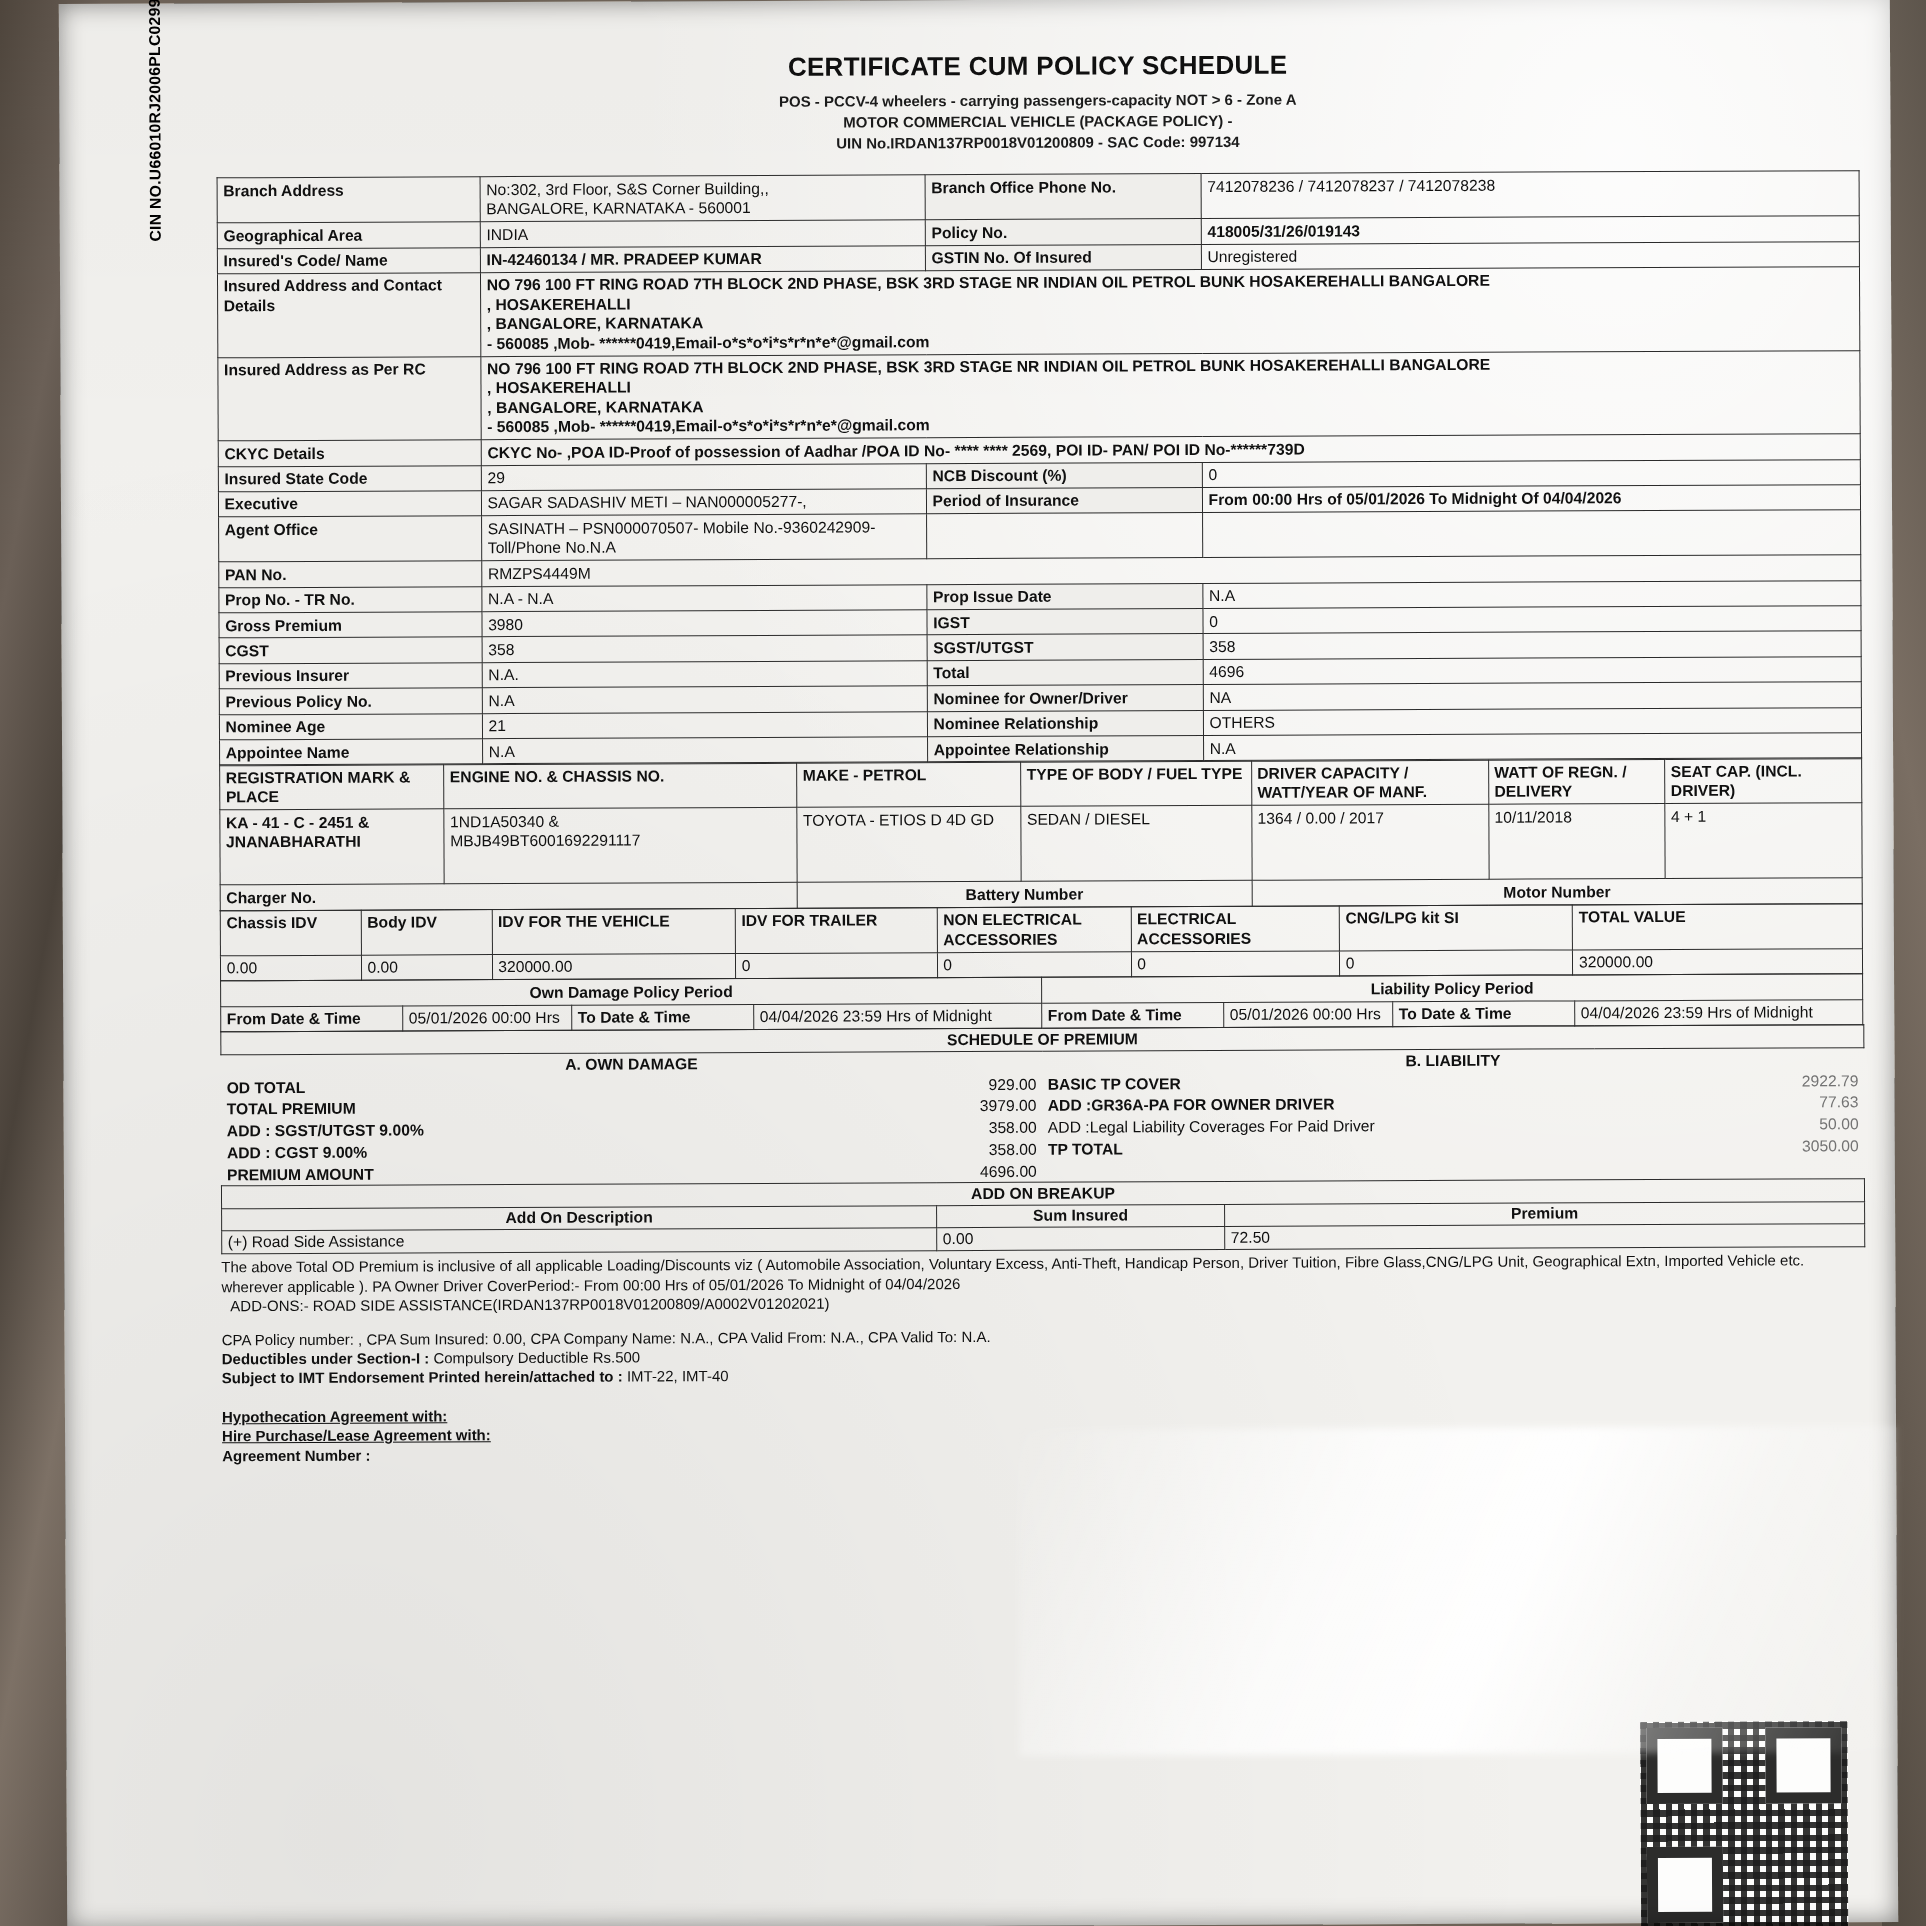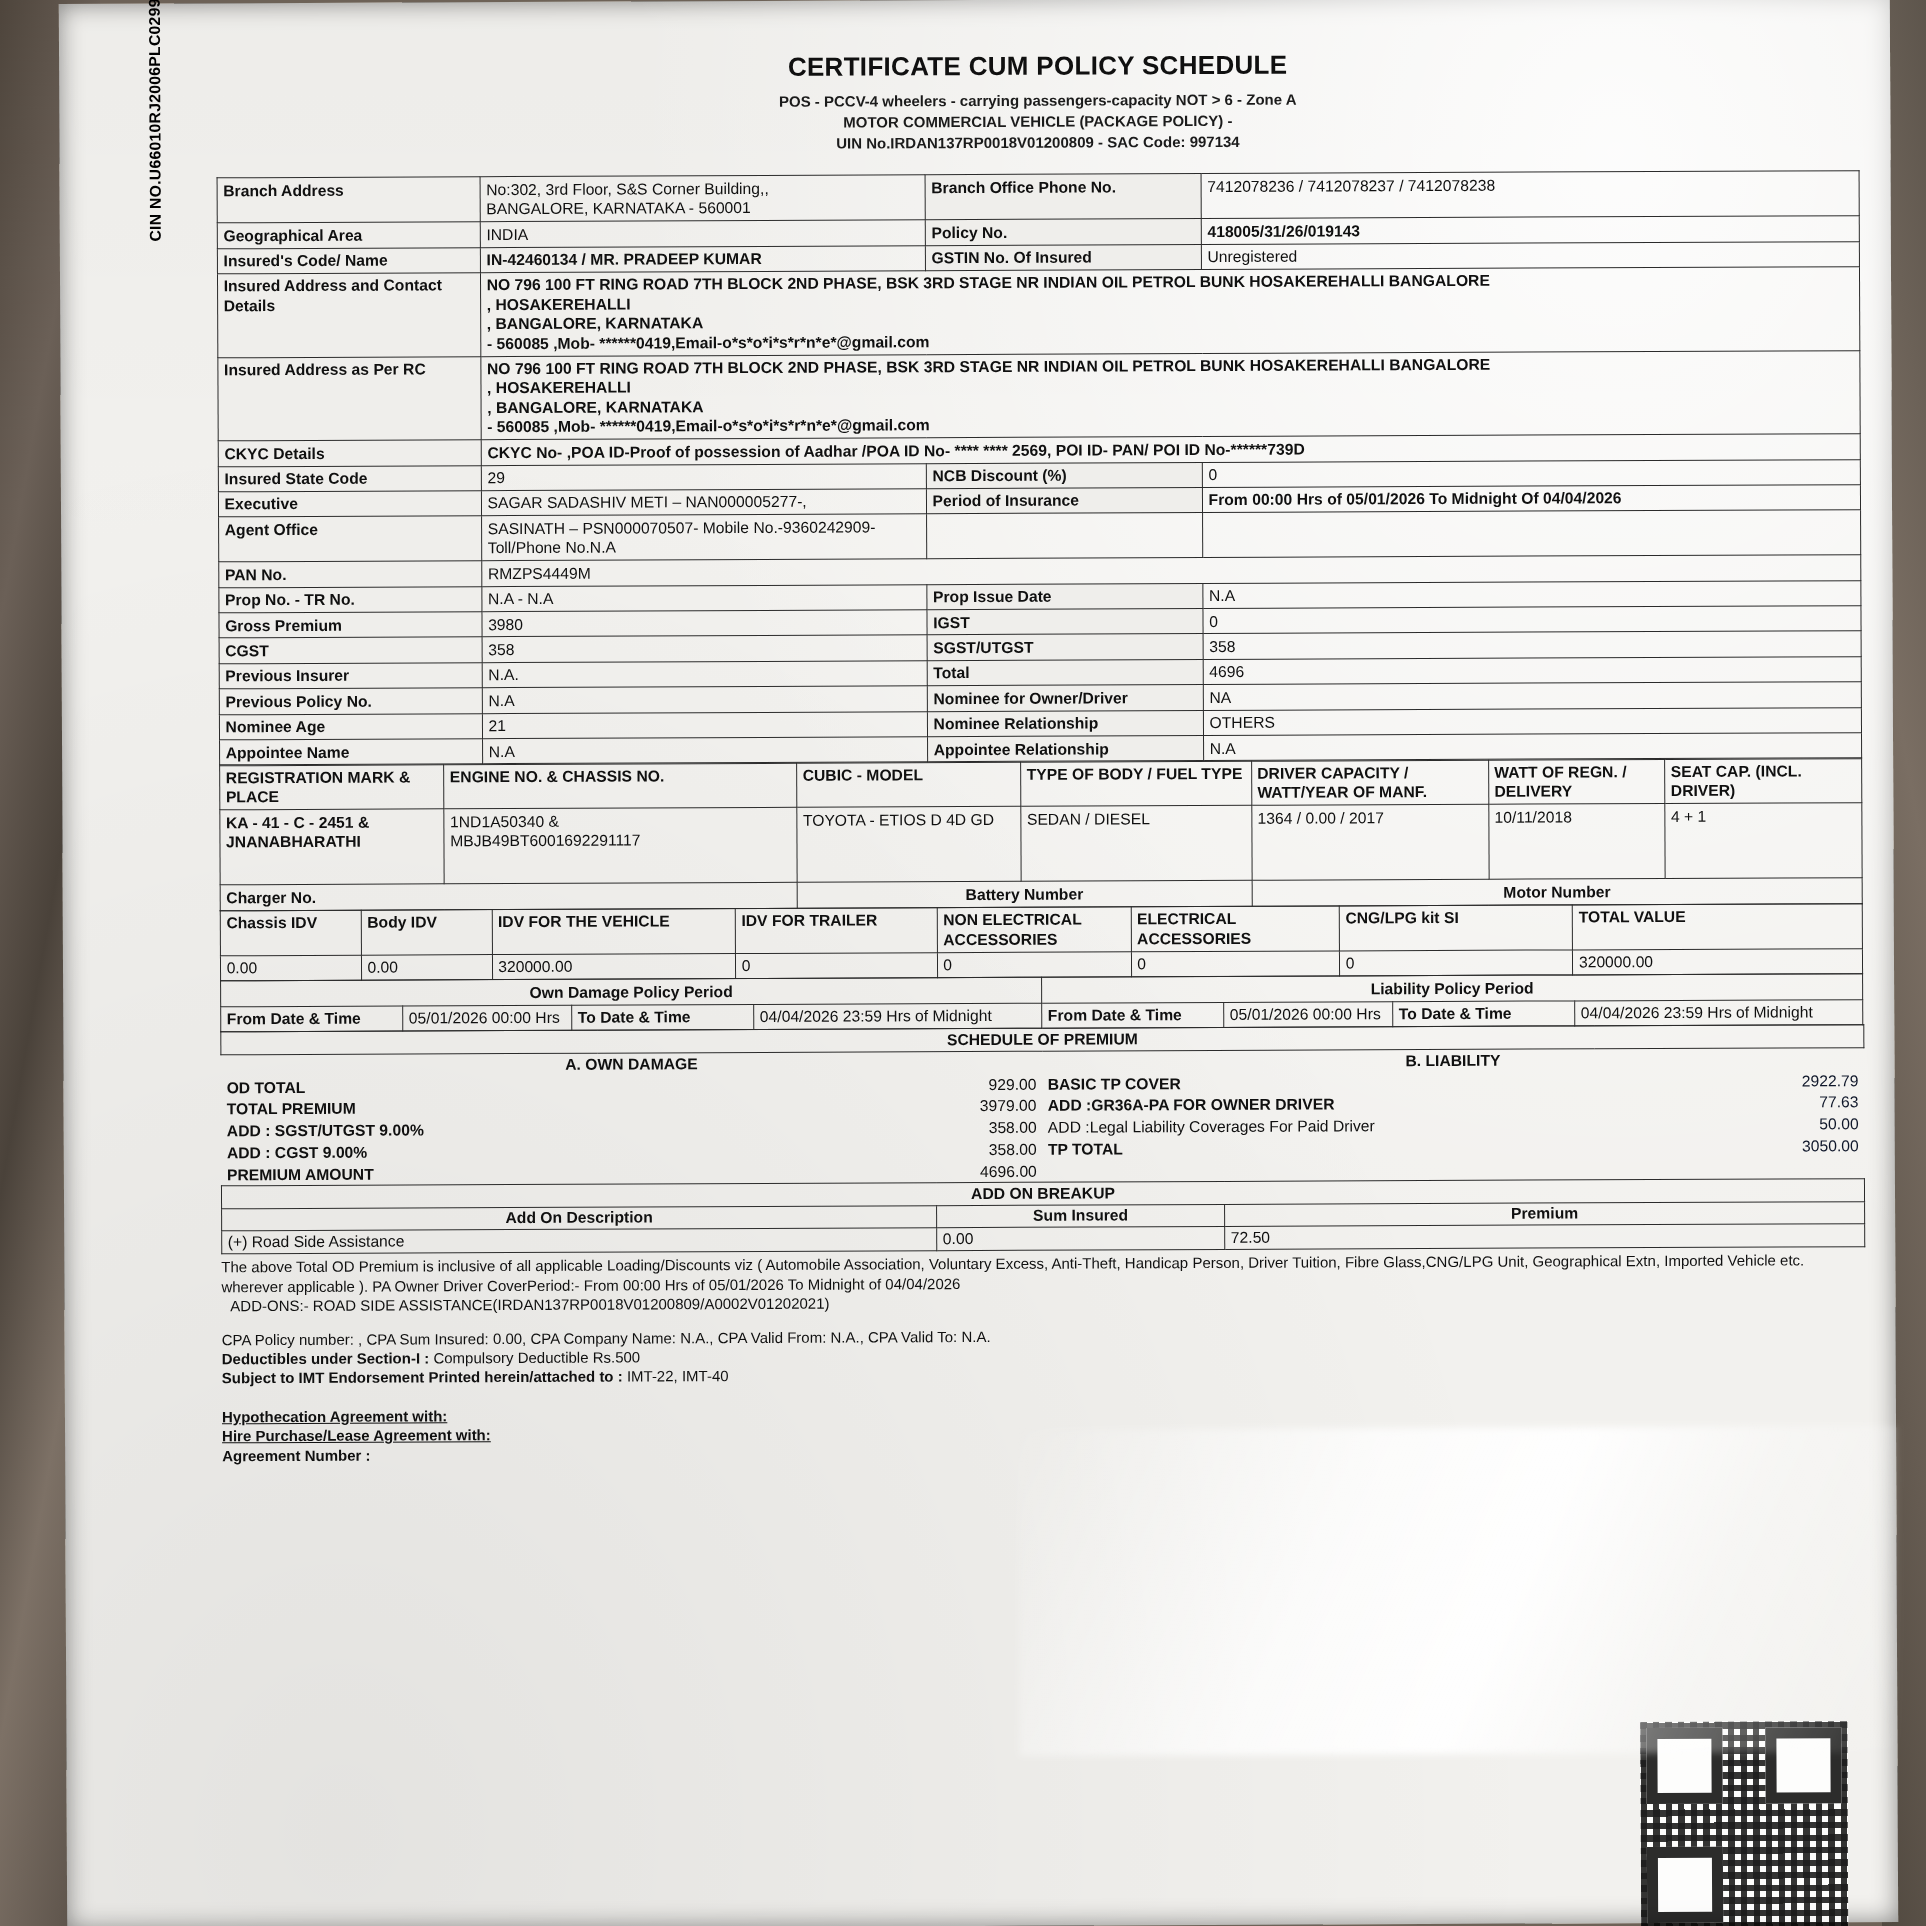--- a/index.html
+++ b/index.html
@@ -79,21 +79,21 @@
   .nb{border:none !important;}
   .center{text-align:center;}
   .right{text-align:right;}
   .small{font-size:14.4px;line-height:17.6px;}
   .hdrcell{font-weight:bold;font-size:15.7px;line-height:19px;}
   .tight{line-height:18px;}
   
   table.prem{border-collapse:collapse;width:100%;table-layout:fixed;}
   table.prem td{border:0.9px solid #2b2b2b;font-size:15.7px;padding:1.9px 5.6px;}
   .sec-head{font-weight:bold;text-align:center;font-size:16.3px;}
-  .faded{color:#0f172a;}
+  .faded{color:#737373;}
   
   .notes{font-size:15px;line-height:19.4px;margin-top:3.8px;}
   .notes b{font-weight:bold;}
   .underline{text-decoration:underline;}
   .qr{
     position:absolute;right:19px;top:1687px;width:207px;height:207px;
     background:
       repeating-linear-gradient(90deg,#1a1a1a 0 6.3px,#ffffff 6.3px 12.5px),
       repeating-linear-gradient(0deg,#1a1a1a 0 6.3px,#ffffff 6.3px 12.5px);
     background-blend-mode:multiply;
@@ -244,21 +244,21 @@
           <col style="width:207px">
         <col style="width:213px">
           <col style="width:219px">
           <col style="width:163px">
           <col style="width:182px">
       </colgroup>
       <tbody>
           <tr>
         <td class="hdrcell">REGISTRATION MARK &amp; PLACE</td>
         <td class="hdrcell">ENGINE NO. &amp; CHASSIS NO.</td>
-        <td class="hdrcell">CUBIC - MODEL</td>
+        <td class="hdrcell">MAKE - PETROL</td>
         <td class="hdrcell">TYPE OF BODY / FUEL TYPE</td>
         <td class="hdrcell">DRIVER CAPACITY / WATT/YEAR OF MANF.</td>
         <td class="hdrcell">WATT OF REGN. / DELIVERY</td>
         <td class="hdrcell">SEAT CAP. (INCL. DRIVER)</td>
       </tr>
       <tr>
         <td class="valb tight" style="height:69px">KA - 41 - C - 2451 &amp; JNANABHARATHI</td>
         <td class="val tight" style="white-space:pre-line">1ND1A50340 &amp;
 MBJB49BT6001692291117</td>
         <td class="val tight">TOYOTA - ETIOS D 4D GD</td>

